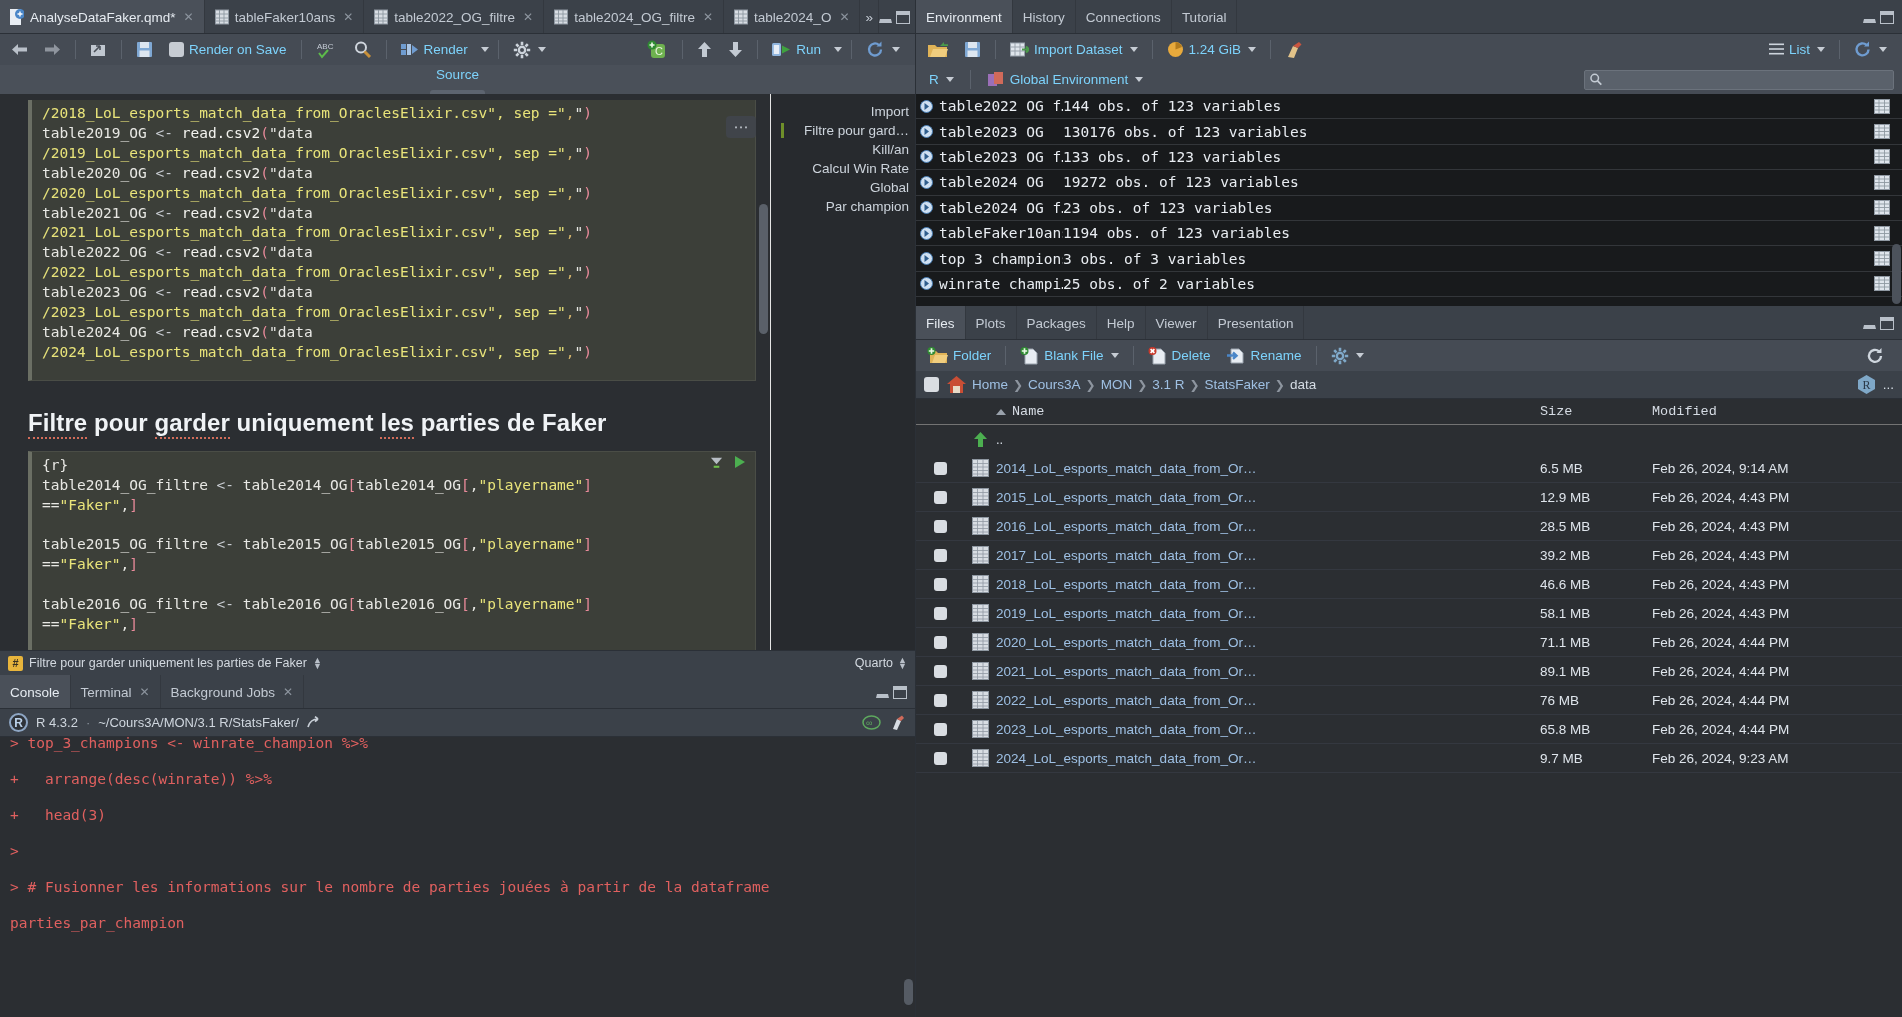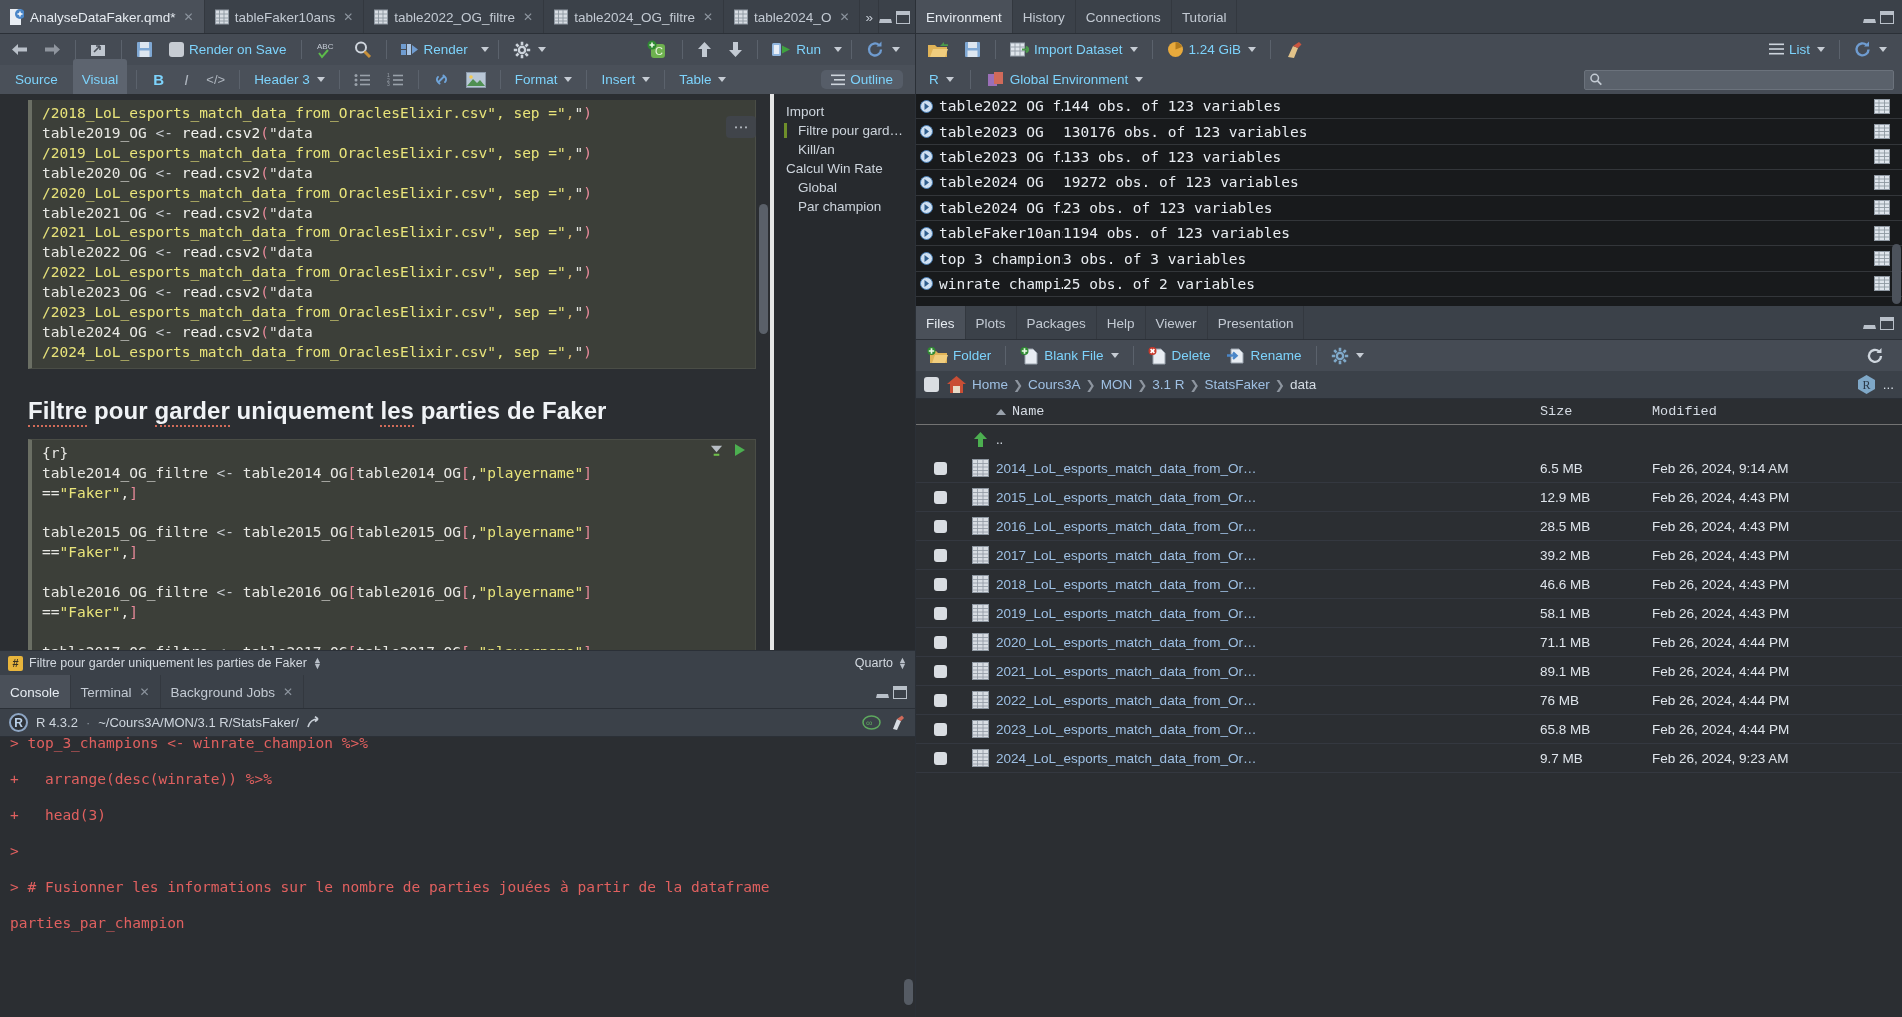--- a/index.html
+++ b/index.html
@@ -19,41 +19,41 @@
     display:flex; align-items:center; gap:6px; padding:0 10px;
     font-size:13.5px; color:#c3cad3; background:#3b4149;
     border-right:1px solid #33383f; cursor:pointer; white-space:nowrap; position:relative;
   }
   .tab.active { background:#4a5059; color:#e6ebf1;justify-content:space-between; }
   .tab.active::after{content:"";position:absolute;left:0;right:0;bottom:0;height:2px;background:#4a5059;}
   .tab .x { color:#8d959f; font-size:12px; margin-left:2px; }
   .tabicon { width:14px; height:16px; display:inline-block; flex:none; }
 
   .toolbar { display:flex; align-items:center; height:31px; background:#454b54; padding:0 6px; gap:6px; position:relative;}
-  .toolbar.thin { height:29px; }
+  .toolbar.thin { height:29px;flex-direction:column; }
   .tbbtn { display:flex; align-items:center; gap:5px; padding:2px 5px; border-radius:3px; cursor:pointer; color:#7dd3fc; font-size:13.5px; white-space:nowrap;}
   .sep { width:1px; height:19px; background:#5b626c; margin:0 3px; }
   .caret { width:0;height:0;border-left:4px solid transparent;border-right:4px solid transparent;border-top:5px solid #c6ccd4; margin-left:2px;}
   .minmax { display:flex; gap:4px; align-items:center; margin-left:auto; padding-right:8px; }
   .mm-min { width:13px;height:11px;border:1.6px solid #b9c0c9; border-top-color:transparent;border-left-color:transparent;border-right-color:transparent; border-bottom-width:4px;}
   .mm-max { width:14px;height:13px;border:1.6px solid #b9c0c9; border-top-width:4px;}
 
   
   .leftcol { width:915px; height:1017px; display:flex; flex-direction:column; background:#31363e;}
   .srcpane { height:675px; display:flex; flex-direction:column; background:#2e3238; }
   .srcbody { flex:1; display:flex; min-height:0; position:relative; background:#2c2f33; }
 
   .editor {
     flex:1; position:relative; overflow:hidden;
     background:#2b2e32; padding:0; min-width:0;
   }
   .edscroll { position:absolute; inset:0; padding:6px 0 0 0; }
   .chunk {
     background:#3c3f39; border:1px solid #4a4d46; border-left:4px solid #6b6f64;
-    margin:0 14px 0 28px; padding:4px 10px 5px 10px; position:relative;
+    margin:0 14px 0 28px; padding:4px 10px 17px 10px; position:relative;
   }
   .chunk.top { border-top:none; margin-top:0; }
   pre.code {
     font-family:"DejaVu Sans Mono","Liberation Mono",monospace;
     font-size:14.5px; line-height:19.9px; color:#e8e8e4; white-space:pre; margin:0;
   }
   .kw-str { color:#e9e47a; }
   .kw-fn  { color:#f3f3ef; }
   .kw-par { color:#e88a9a; }
   .kw-op  { color:#c9cdd2; }
@@ -70,22 +70,22 @@
     background:#40444a; color:#c8cdd4; font-size:15px; display:flex;align-items:center;justify-content:center; cursor:pointer;
   }
   .chunk-run { position:absolute; right:10px; top:4px; display:flex; gap:12px; align-items:center;}
   .icon-settings-chunk{width:13px;height:13px;}
   .icon-play-chunk{width:0;height:0;border-left:10px solid #4caf50;border-top:6px solid transparent;border-bottom:6px solid transparent;}
 
   .edscrollbar { position:absolute; right:0; top:0; bottom:0; width:13px; background:#2b2e32;}
   .edthumb { position:absolute; right:2px; top:110px; width:9px; height:130px; background:#5a6069; border-radius:5px;}
 
   .outline {
-    width:145px; flex:none; background:#272a2e; border-left:4px solid #e5e5e5;
-    padding:8px 0 0 0; font-size:13.5px; color:#c9d0d8; overflow:hidden;
+    width:145px; flex:none; background:#272a2e; border-left:1px solid #e5e5e5;
+    padding:8px 0 0 0; font-size:13.5px; color:#c9d0d8; overflow:hidden;text-align:right;
   }
   .oitem { padding:2px 6px 2px 12px; white-space:nowrap; cursor:pointer; color:#cdd4dc;}
   .oitem.lvl2 { padding-left:24px; position:relative;}
   .oitem.sel::before{content:"";position:absolute;left:10px;top:2px;bottom:2px;width:3px;background:#6f8f2a;}
 
   .edstatus {
     height:25px; background:#3b4149; display:flex; align-items:center; gap:6px;
     padding:0 8px; font-size:12.5px; color:#d3d9e0; border-top:1px solid #2b3037;
   }
   .hashbox{width:15px;height:15px;background:#e8b53c;color:#3a3122;font-weight:bold;font-size:11px;display:flex;align-items:center;justify-content:center;border-radius:2px;}

